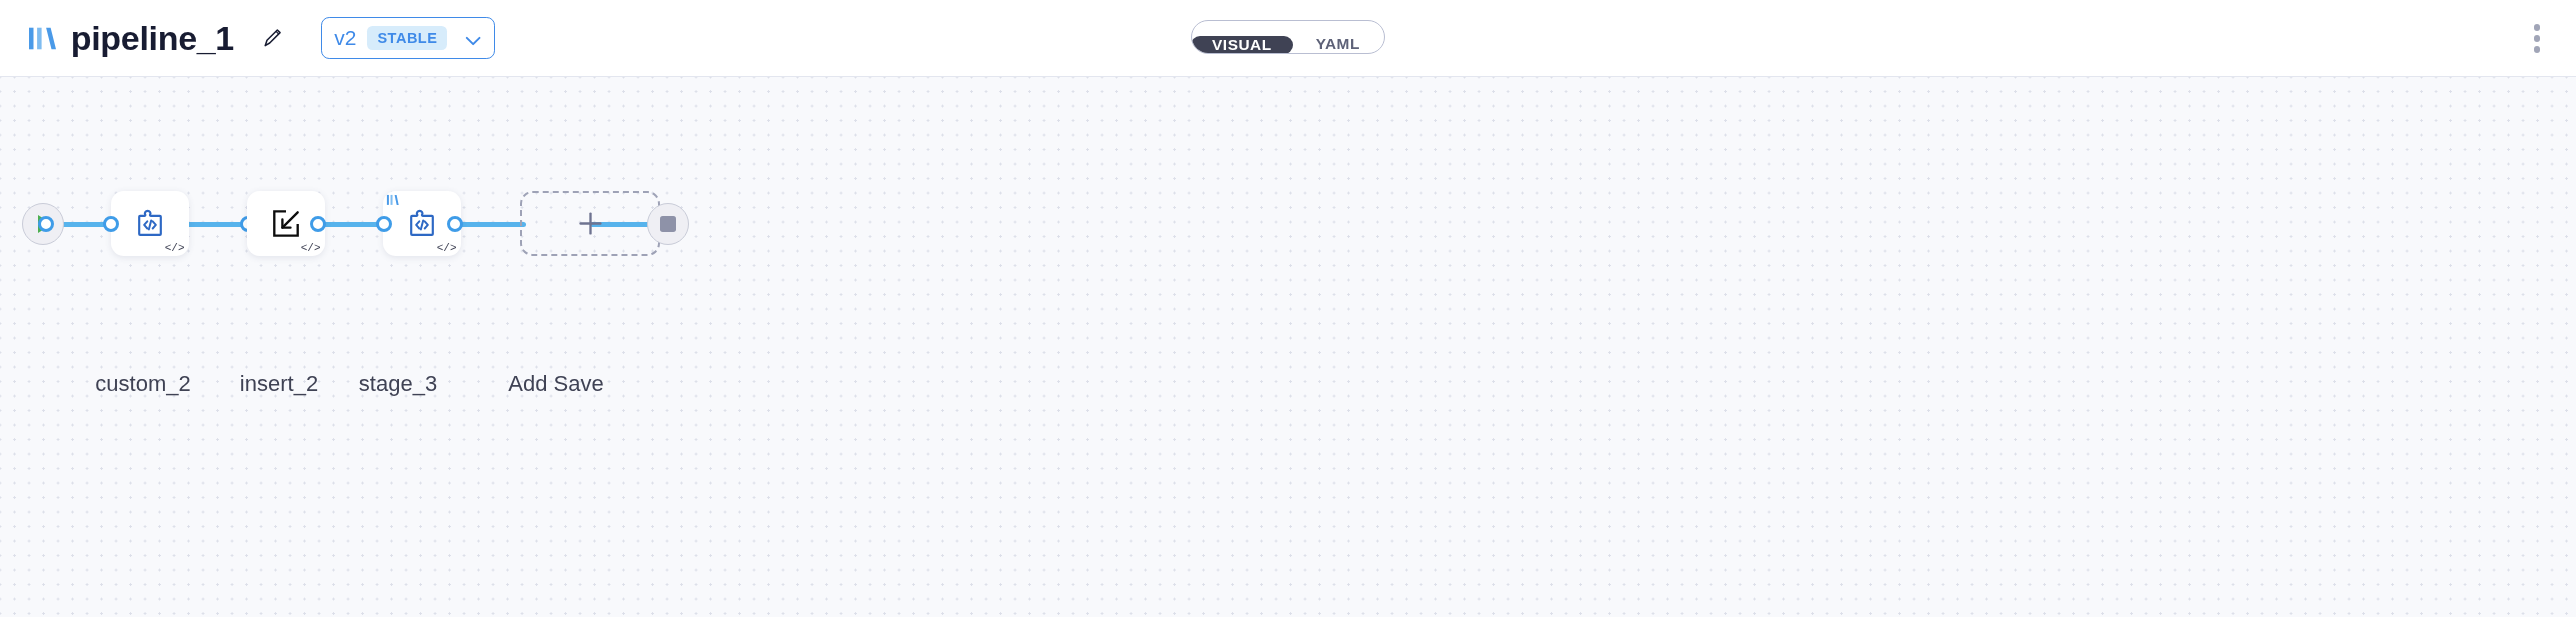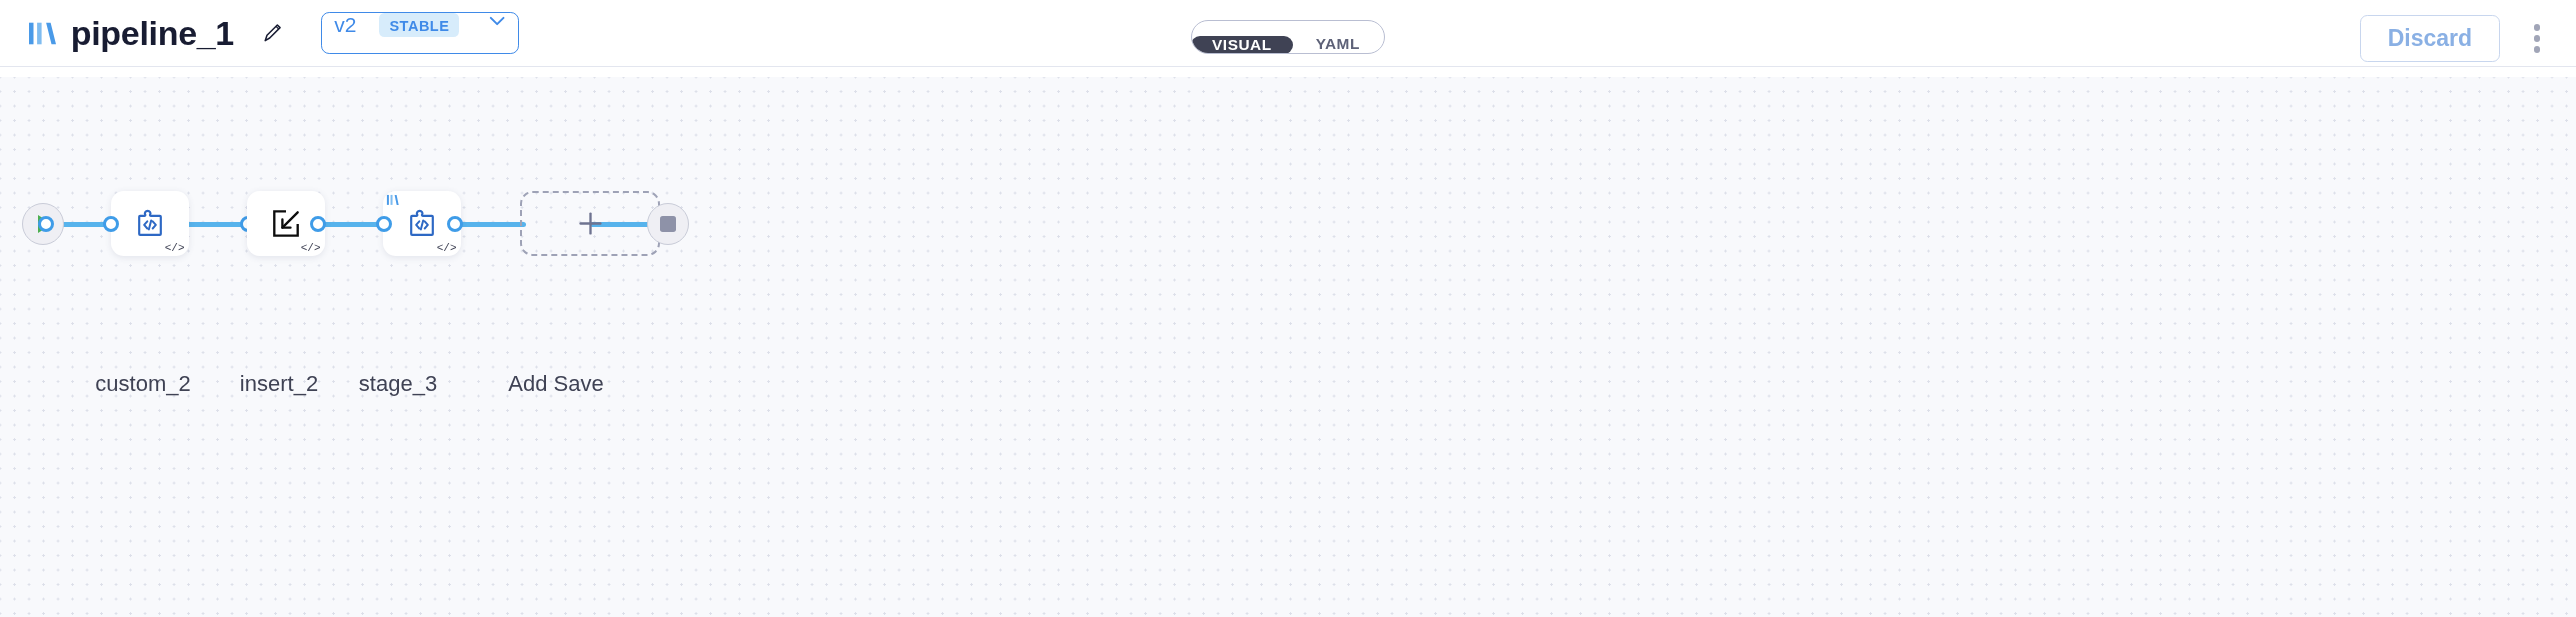--- a/index.html
+++ b/index.html
@@ -13,21 +13,21 @@
     font-family: "Liberation Sans", sans-serif;
     overflow: hidden;
     position: relative;
   }
 
   
   .header {
     position: absolute;
     top: 0; left: 0;
     width: 2576px;
-    height: 67px;
+    height: 77px;
     background: #ffffff;
     border-bottom: 0.9px solid #e3e6ef;
     box-sizing: border-box;
     display: flex;
     align-items: center;
   }
 
   .header-left {
     display: flex;
     align-items: center;
@@ -59,26 +59,25 @@
     cursor: pointer;
   }
 
   
   .version-pill {
     margin-left: 36px;
     height: 42px;
     border: 1.4px solid #3f8ae8;
     border-radius: 8.2px;
     display: flex;
-    align-items: flex-start;
+    align-items: center;
     padding: 0 12.7px;
     box-sizing: border-box;
     background: #fff;
     cursor: pointer;
-    gap: 12px;
   }
   .version-label {
     color: #3f8ae8;
     font-size: 21px;
     font-weight: 500;
     margin-right: 11px;
   }
   .version-badge {
     background: #d7ecfb;
     color: #3f8ae8;
@@ -359,21 +358,20 @@
   </div>
 
   <div class="seg-toggle">
     <div class="seg-item active">VISUAL</div>
     <div class="seg-item">YAML</div>
   </div>
 
   <div class="header-right">
 
 
-    <button class="discard-btn">Discard</button>
 
     <div class="kebab-btn">
       <span class="kebab-dot"></span>
       <span class="kebab-dot"></span>
       <span class="kebab-dot"></span>
     </div>
 
   </div>
 </div>
 

